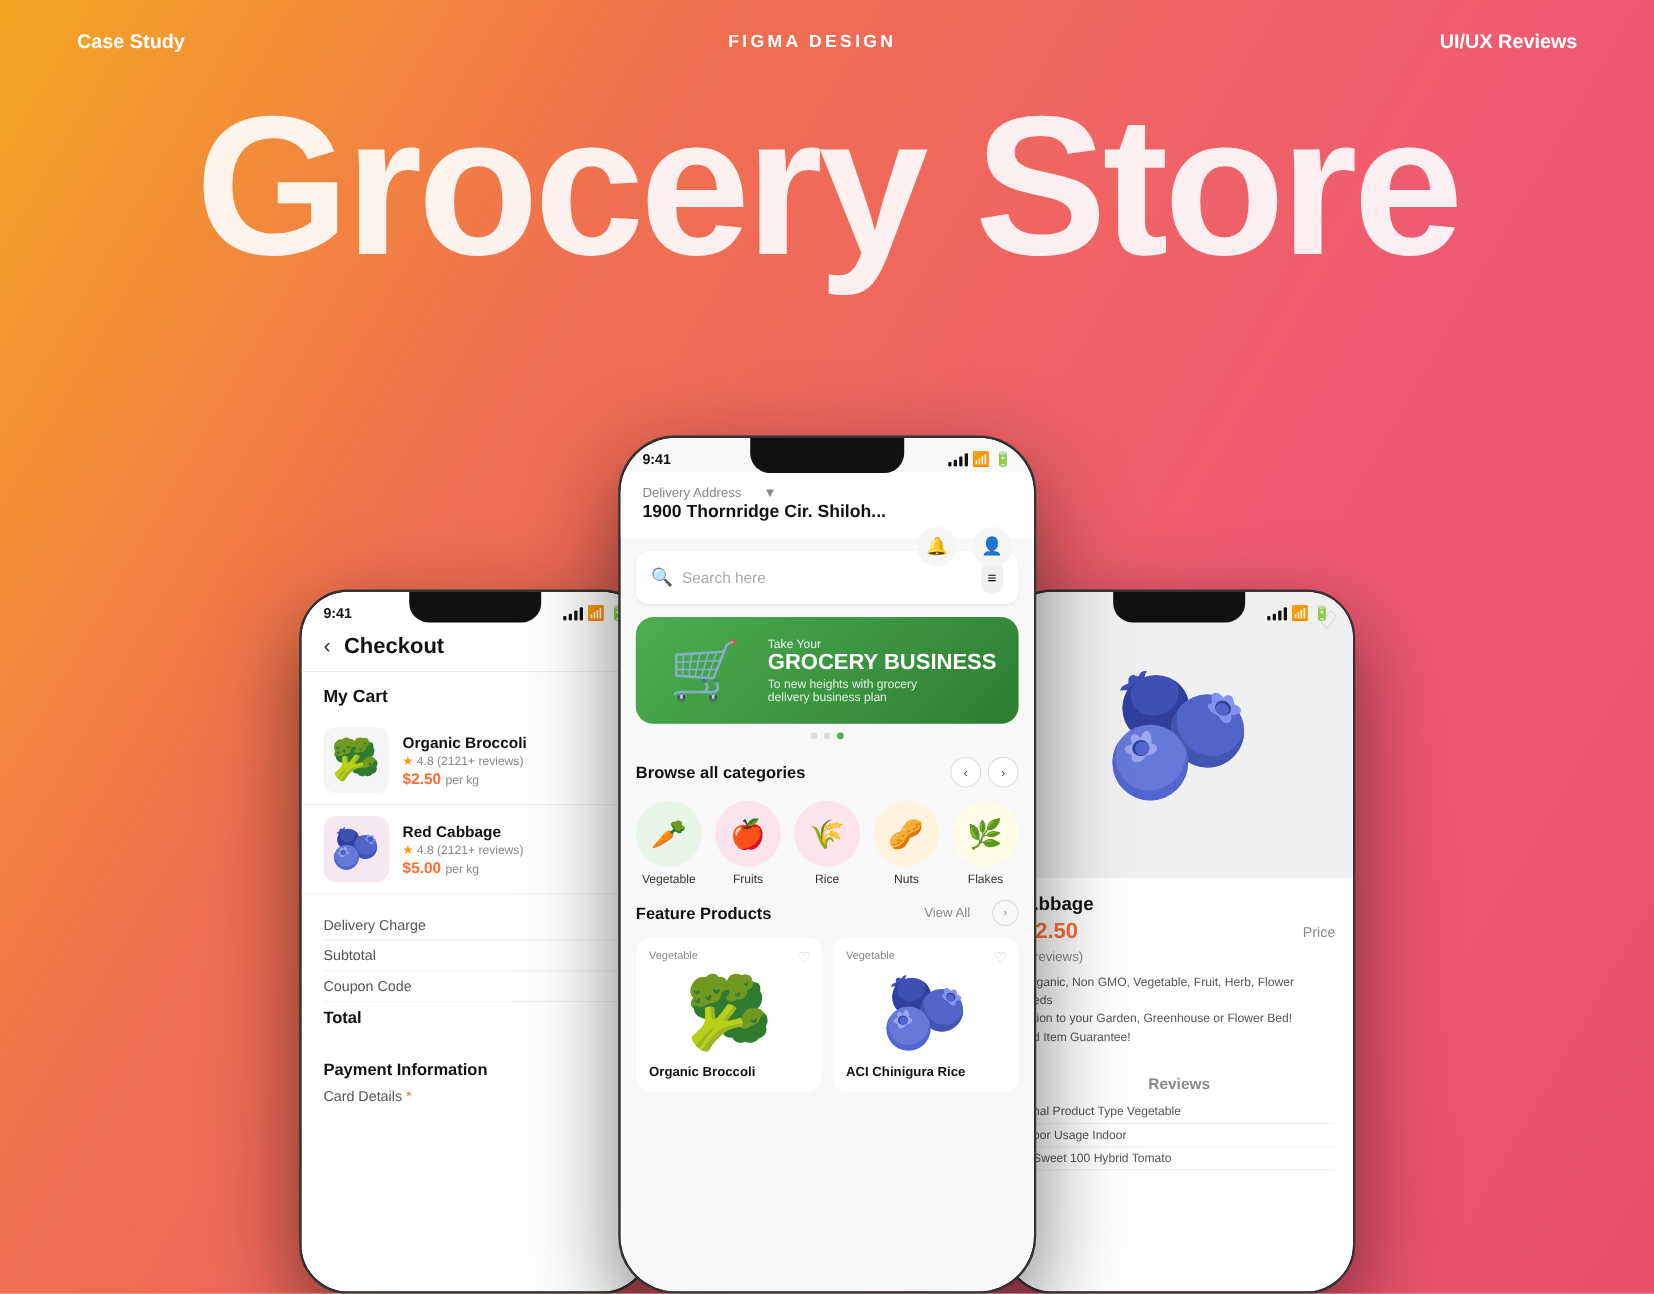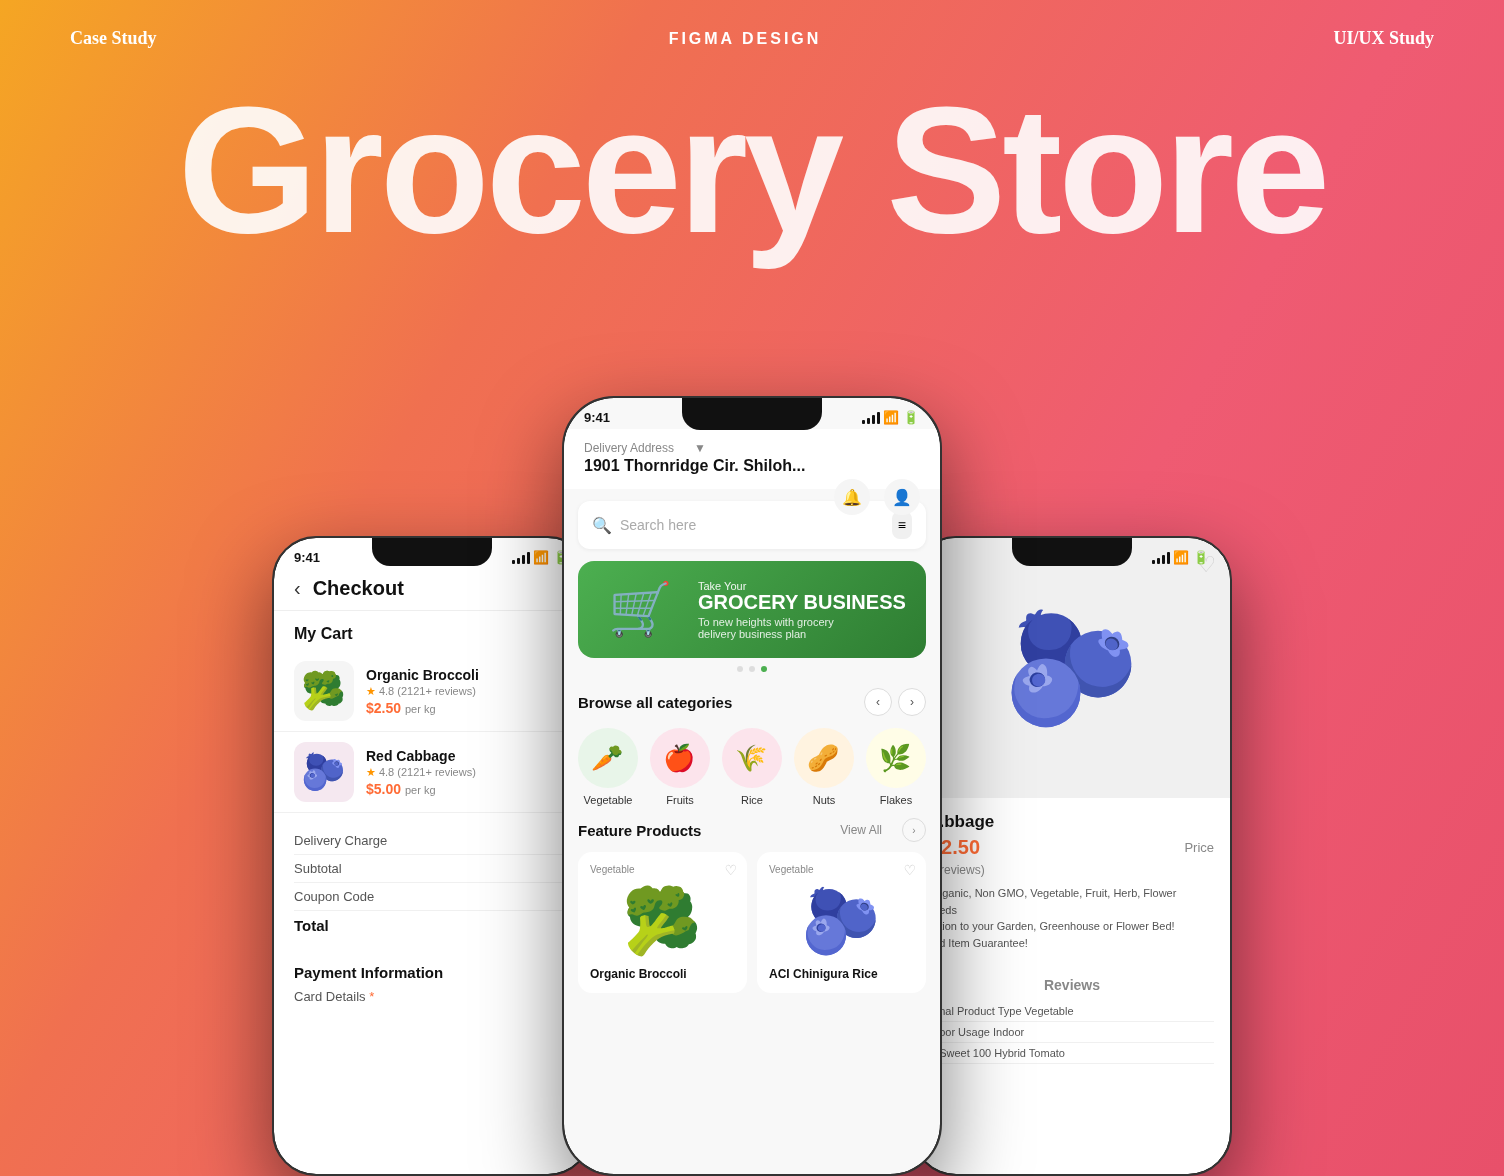--- a/index.html
+++ b/index.html
@@ -19,21 +19,20 @@
       align-items: center;
       padding: 28px 70px;
       position: absolute;
       top: 0; left: 0; right: 0;
       z-index: 10;
     }
     .header-label {
       color: white;
       font-size: 18px;
       font-weight: 600;
-      font-family: Liberation Serif, serif;
     }
     .header-center {
       color: white;
       font-size: 16px;
       font-weight: 700;
       letter-spacing: 3px;
     }
 
     
     .big-title {
@@ -397,21 +396,21 @@
     }
   </style>
 </head>
 <body>
 
 <div class="bg-gradient"></div>
 
 <div class="header">
   <span class="header-label">Case Study</span>
   <span class="header-center">FIGMA DESIGN</span>
-  <span class="header-label">UI/UX Study</span>
+  <span class="header-label">UI/UX Reviews</span>
 </div>
 
 <div class="big-title">
   Grocery Store
 </div>
 
 <div class="phones-container">
 
   <div class="phone phone-left">
     <div class="notch"></div>
@@ -510,21 +509,21 @@
           <span>📶</span>
           <span>🔋</span>
         </div>
       </div>
 
       <div class="delivery-section" style="position:relative;">
         <div class="delivery-label">
           <span>Delivery Address</span>
           <span>▼</span>
         </div>
-        <div class="delivery-address">1901 Thornridge Cir. Shiloh...</div>
+        <div class="delivery-address">1900 Thornridge Cir. Shiloh...</div>
         <div class="delivery-icons">
           <div class="icon-circle">🔔</div>
           <div class="icon-circle">👤</div>
         </div>
       </div>
 
       <div class="search-bar">
         <span>🔍</span>
         <span class="search-text">Search here</span>
         <div class="filter-icon">≡</div>

